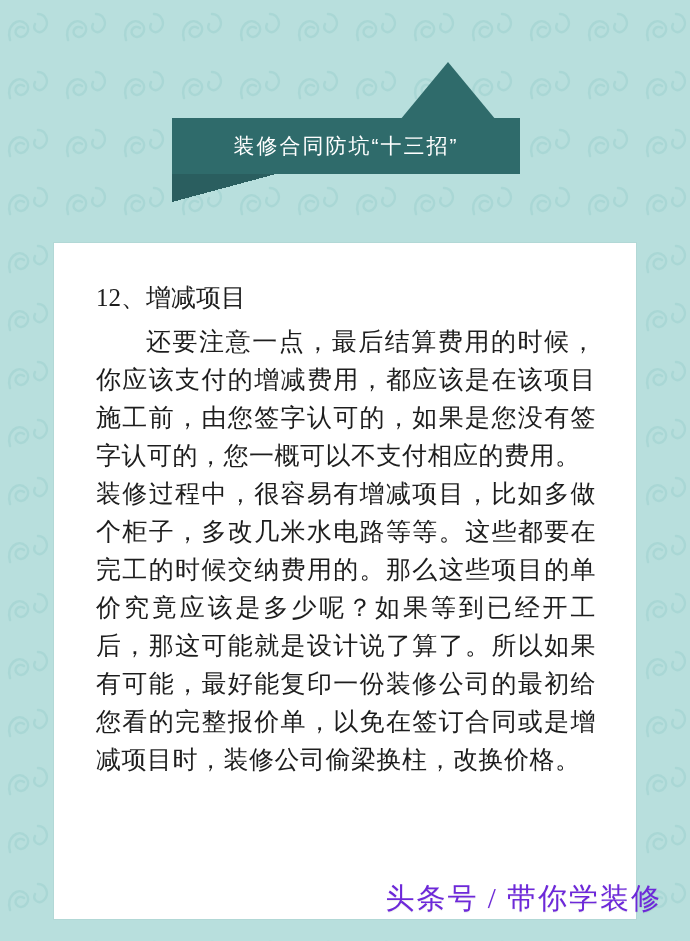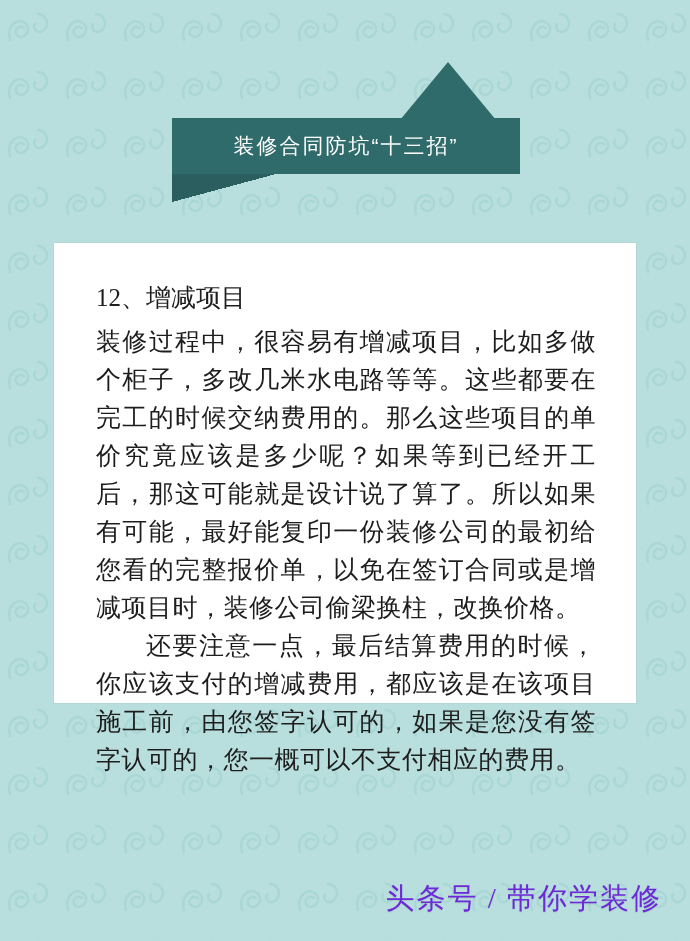--- a/index.html
+++ b/index.html
@@ -84,21 +84,21 @@
     border-left: 48px solid transparent;
     border-right: 48px solid transparent;
     border-bottom: 58px solid #2f6b6b;
   }
   
   #card {
     position: absolute;
     left: 54px;
     top: 243px;
     width: 582px;
-    height: 460px;
+    height: 676px;
     background: #ffffff;
     box-shadow: 0 0 0 1px rgba(0,0,0,0.03);
   }
   #card-inner {
     padding: 36px 40px 24px 42px;
   }
   #doc-title {
     font-family: "Liberation Serif", serif;
     font-size: 25px;
     color: #1d1d1d;
@@ -156,22 +156,22 @@
   <div id="banner-wrap">
     <div id="banner">
       <span id="banner-text">装修合同防坑“十三招”</span>
       <div id="banner-notch"></div>
     </div>
   </div>
 
   <div id="card">
     <div id="card-inner">
       <h1 id="doc-title">12、增减项目</h1>
+      <p class="doc-para indent">还要注意一点，最后结算费用的时候，你应该支付的增减费用，都应该是在该项目施工前，由您签字认可的，如果是您没有签字认可的，您一概可以不支付相应的费用。</p>
       <p class="doc-para">装修过程中，很容易有增减项目，比如多做个柜子，多改几米水电路等等。这些都要在完工的时候交纳费用的。那么这些项目的单价究竟应该是多少呢？如果等到已经开工后，那这可能就是设计说了算了。所以如果有可能，最好能复印一份装修公司的最初给您看的完整报价单，以免在签订合同或是增减项目时，装修公司偷梁换柱，改换价格。</p>
-      <p class="doc-para indent">还要注意一点，最后结算费用的时候，你应该支付的增减费用，都应该是在该项目施工前，由您签字认可的，如果是您没有签字认可的，您一概可以不支付相应的费用。</p>
     </div>
   </div>
 
   <div id="footer">
     <span id="footer-text">头条号 / 带你学装修</span>
   </div>
 
 </div>
 
 </body></html>

